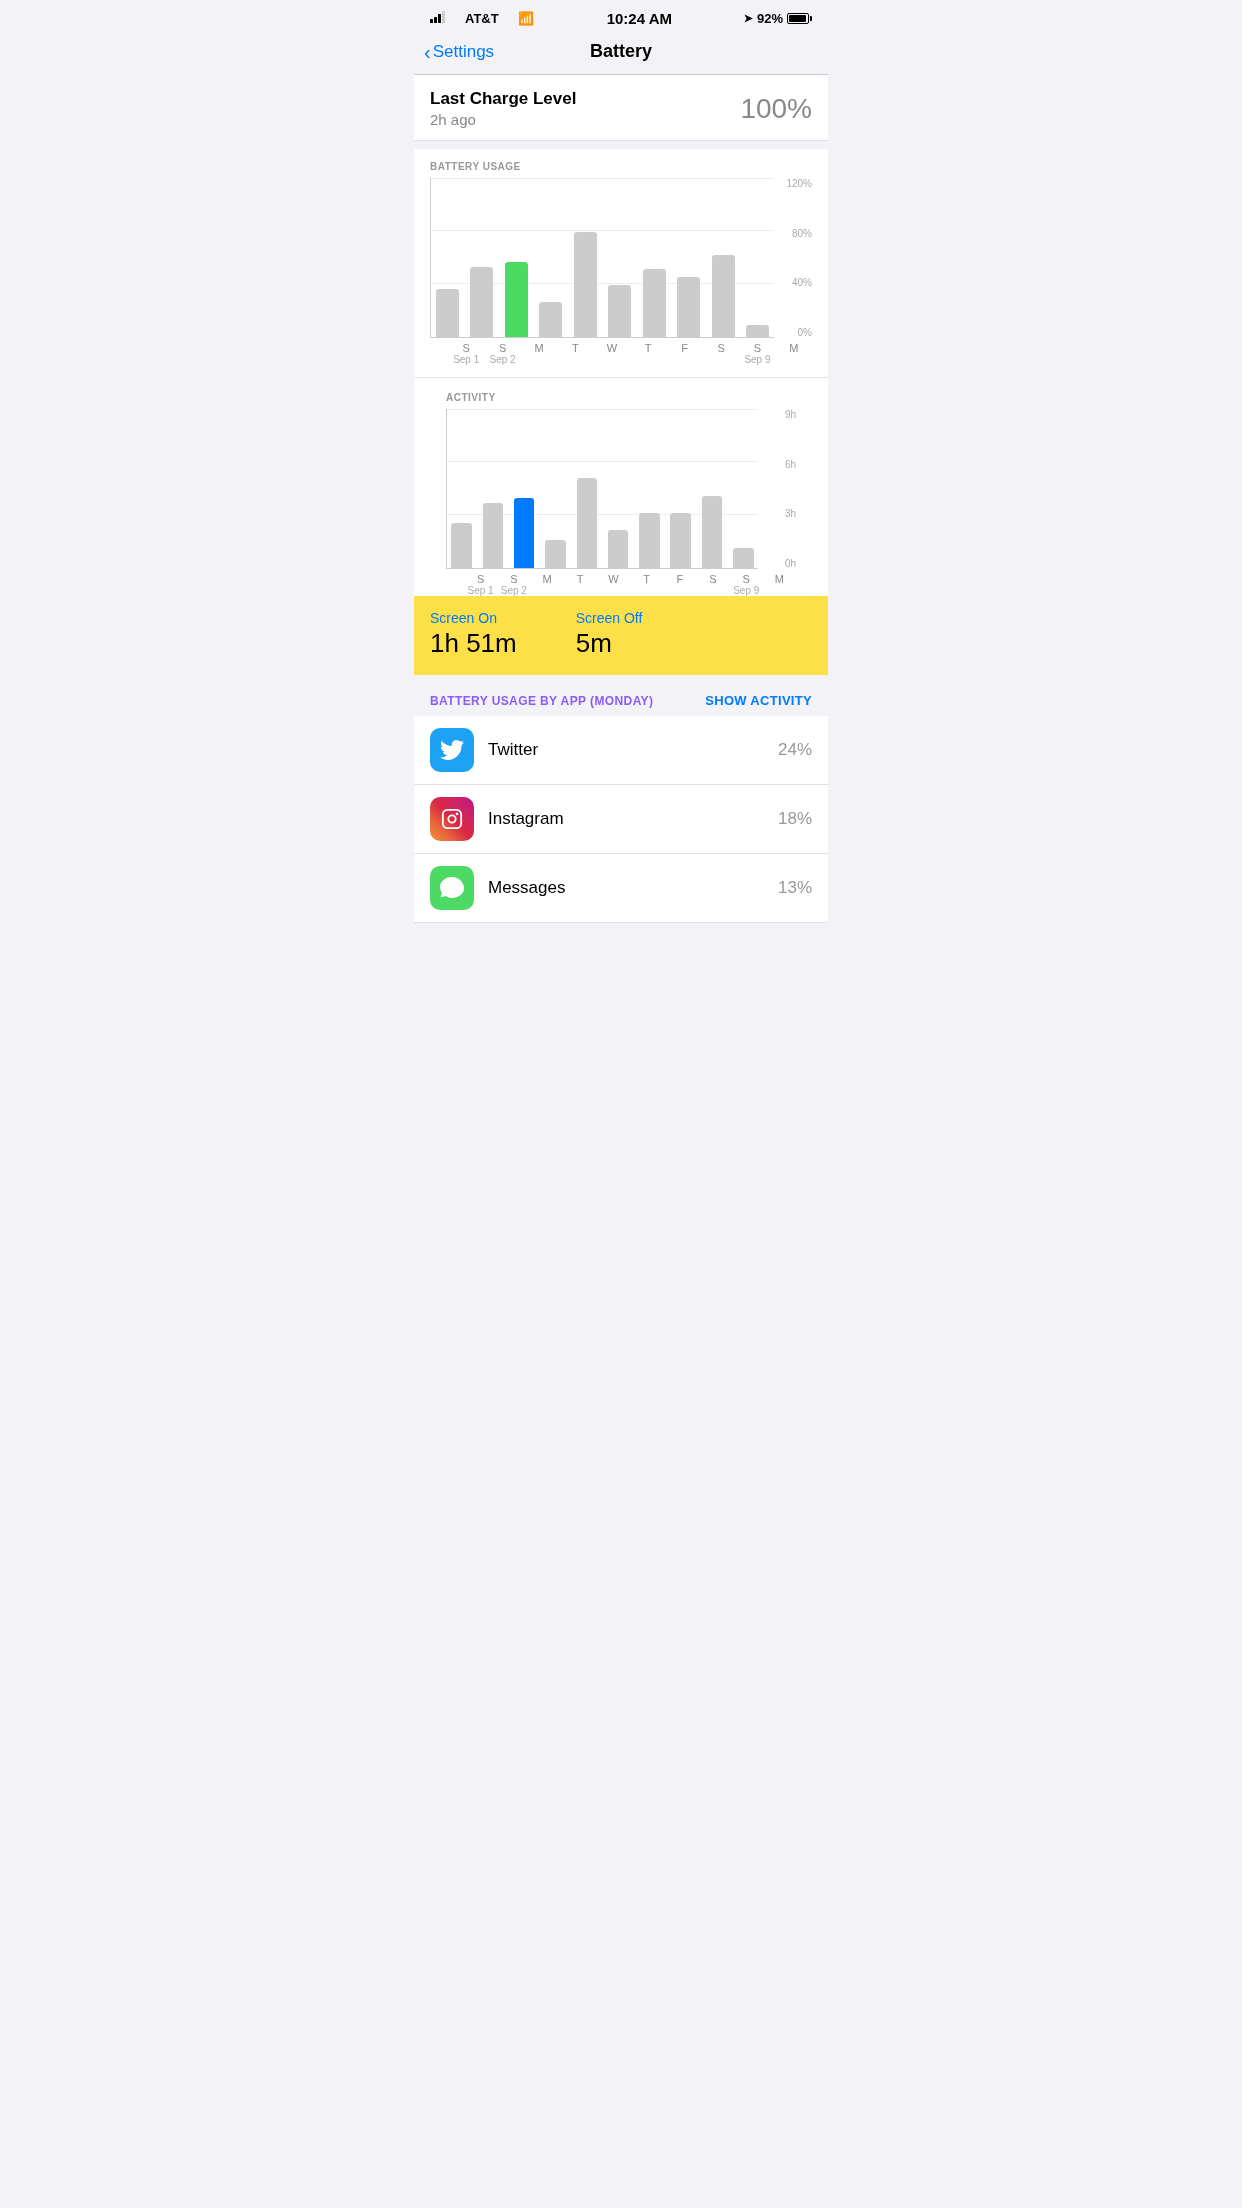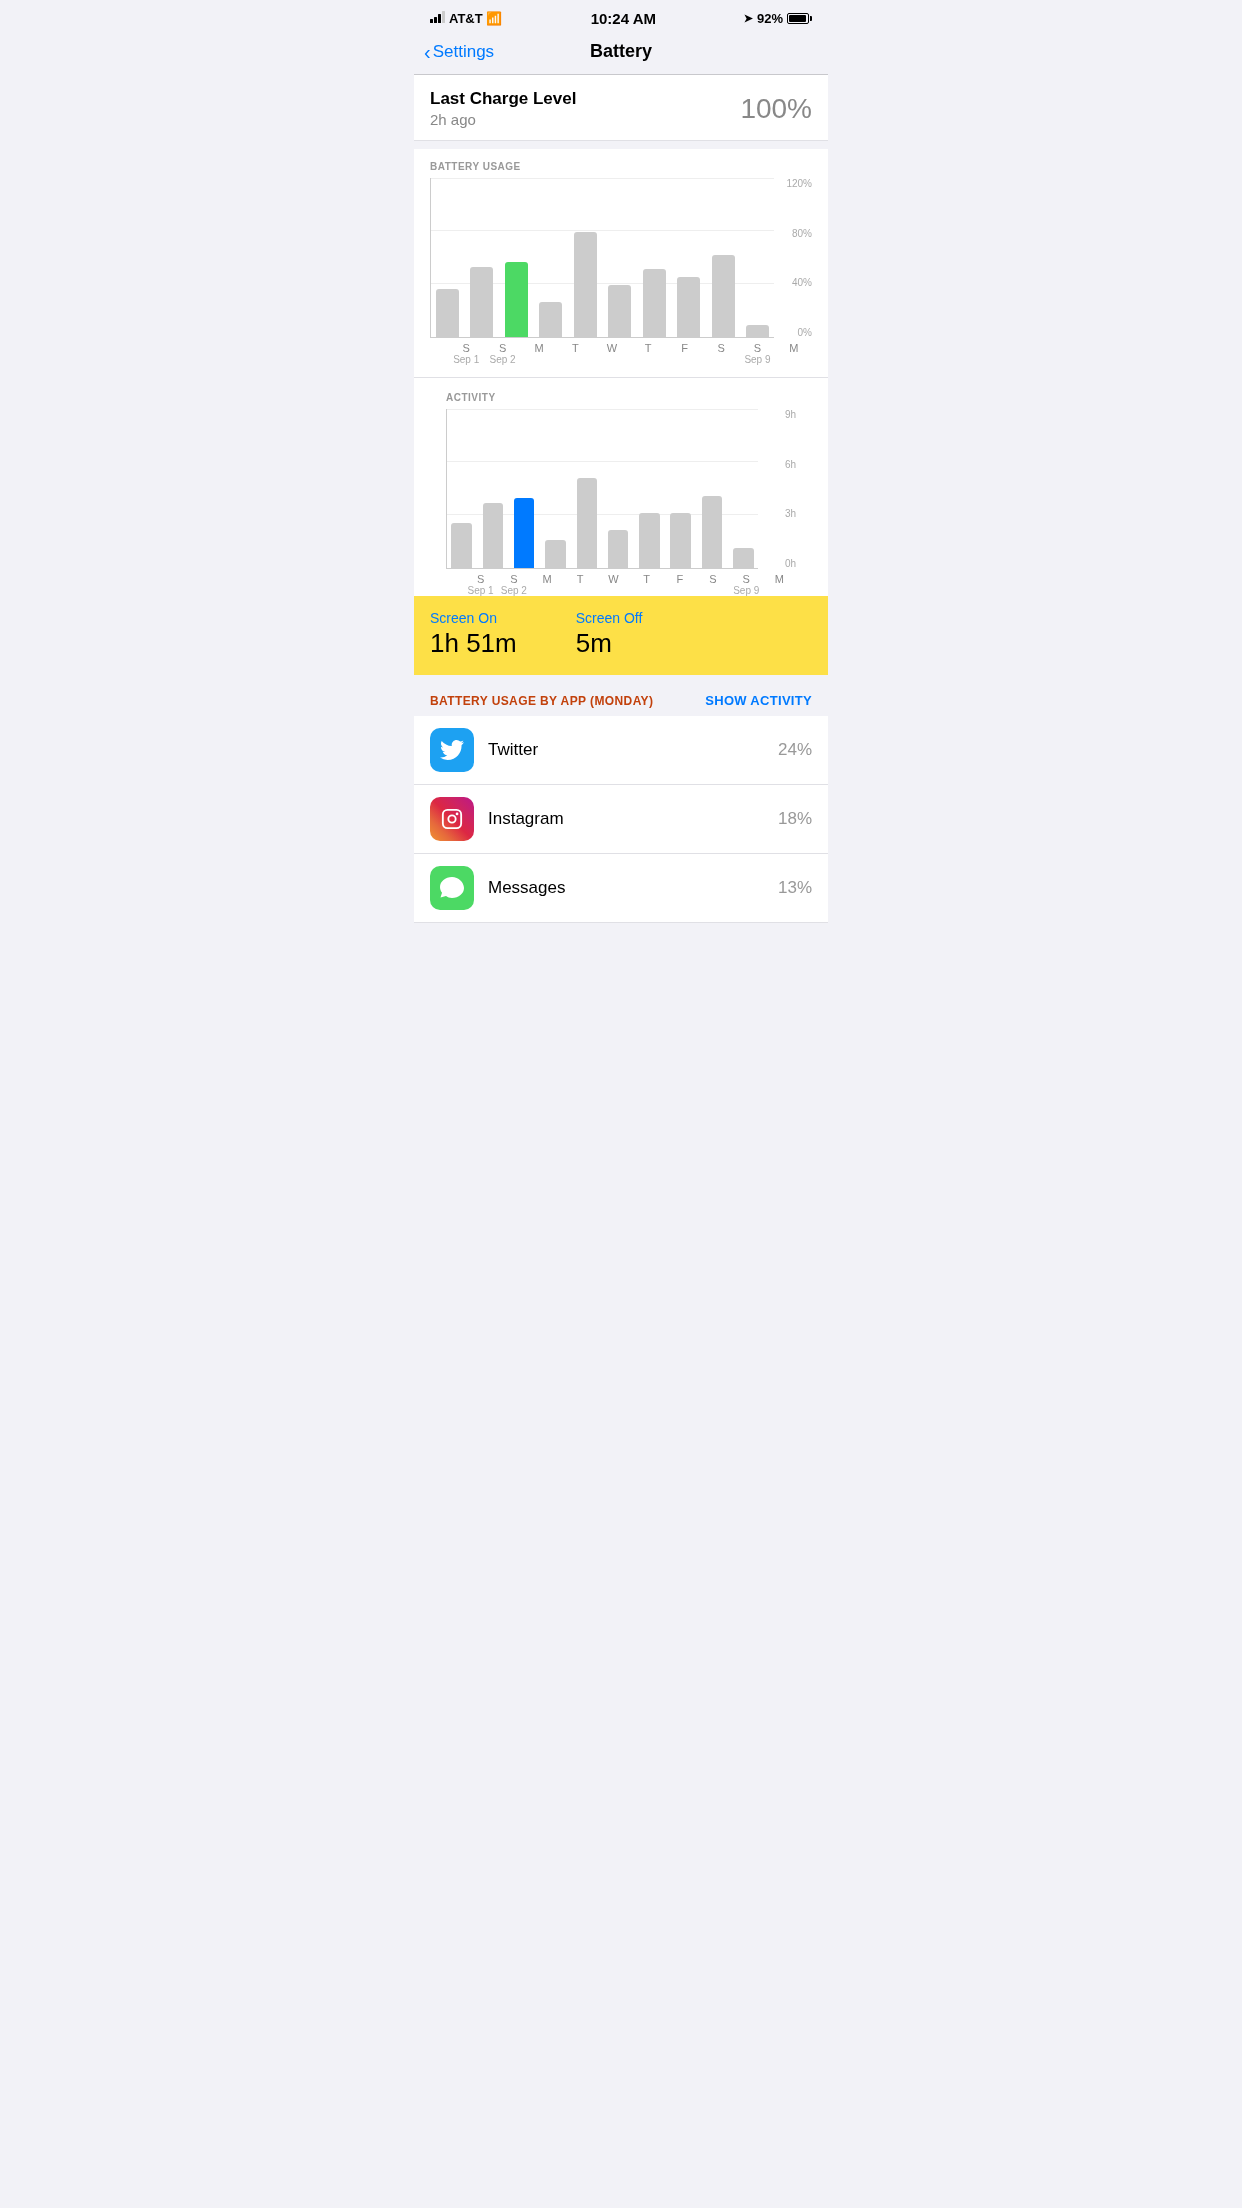--- a/index.html
+++ b/index.html
@@ -15,21 +15,21 @@
     
     .status-bar {
       background: #f2f2f7;
       display: flex;
       justify-content: space-between;
       align-items: center;
       padding: 10px 16px 6px;
       font-size: 13px;
       font-weight: 600;
     }
-    .status-left { display: flex; gap: 4px; }
+    .status-left { display: flex; gap: 20px; }
     .status-center { font-size: 15px; font-weight: 600; }
     .status-right { display: flex; align-items: center; gap: 4px; font-size: 13px; }
 
     
     .nav-bar {
       background: #f2f2f7;
       display: flex;
       align-items: center;
       justify-content: center;
       padding: 8px 16px 12px;
@@ -203,21 +203,21 @@
 
     
     .section-header {
       display: flex;
       justify-content: space-between;
       align-items: center;
       padding: 10px 16px 8px;
     }
     .section-header-title {
       font-size: 12px;
-      color: #c2410c;
+      color: #8b5cf6;
       font-weight: 600;
       letter-spacing: 0.4px;
       text-transform: uppercase;
     }
     .section-header-action {
       font-size: 13px;
       color: #007aff;
       font-weight: 600;
       letter-spacing: 0.3px;
     }

